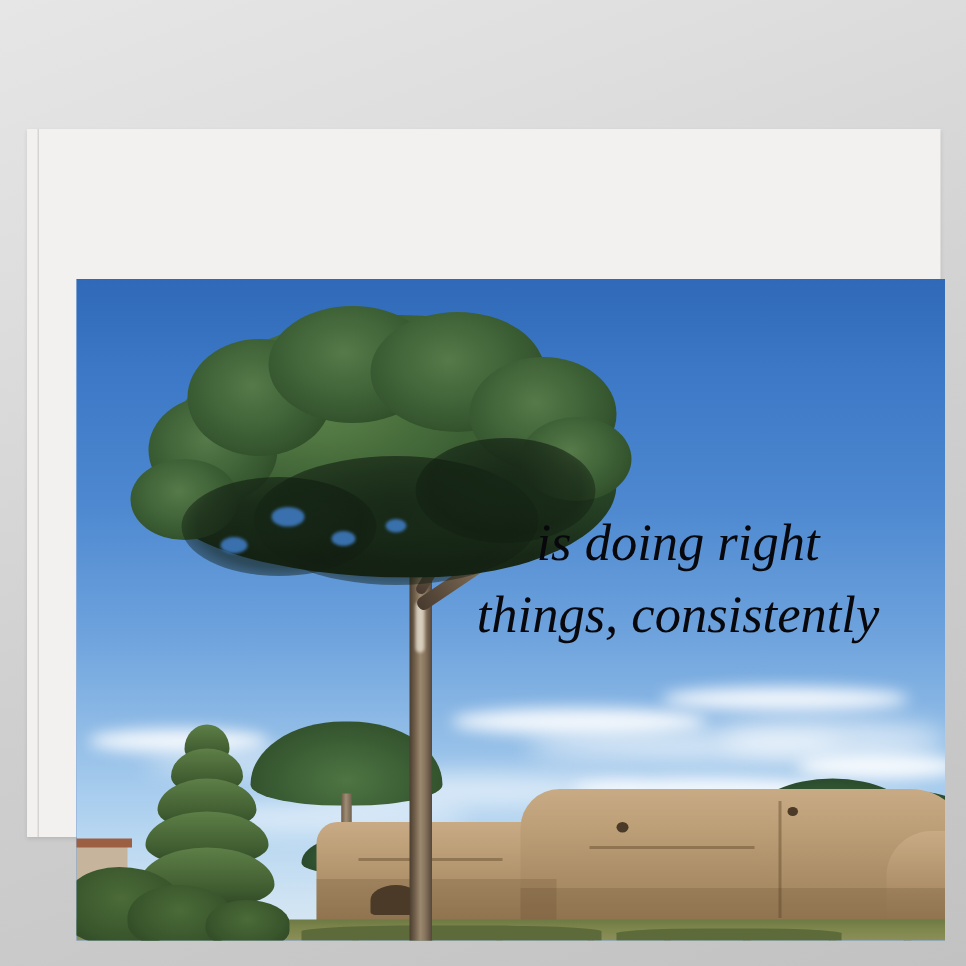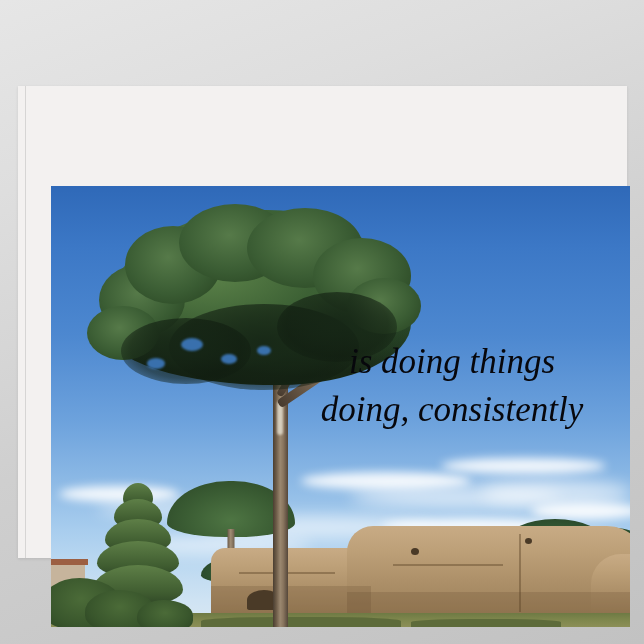--- a/index.html
+++ b/index.html
@@ -401,19 +401,19 @@
         <div class="crown-dark" style="left: 70px; top:132px; width:130px; height: 66px;"></div>
         <div class="crown-dark" style="left:226px; top:106px; width:120px; height: 70px;"></div>
 
         <div class="sky-gap" style="left:130px; top:152px; width:22px; height:13px;"></div>
         <div class="sky-gap" style="left:170px; top:168px; width:16px; height:10px;"></div>
         <div class="sky-gap" style="left: 96px; top:172px; width:18px; height:11px;"></div>
         <div class="sky-gap" style="left:206px; top:160px; width:14px; height: 9px;"></div>
       </div>
 
       <div id="caption">
-        <span class="line2">is doing things</span>
-        <span class="line3">doing, consistently</span>
+        <span class="line2">is doing right</span>
+        <span class="line3">things, consistently</span>
       </div>
 
     </div>
   </div>
 </div>
 
 </body></html>

